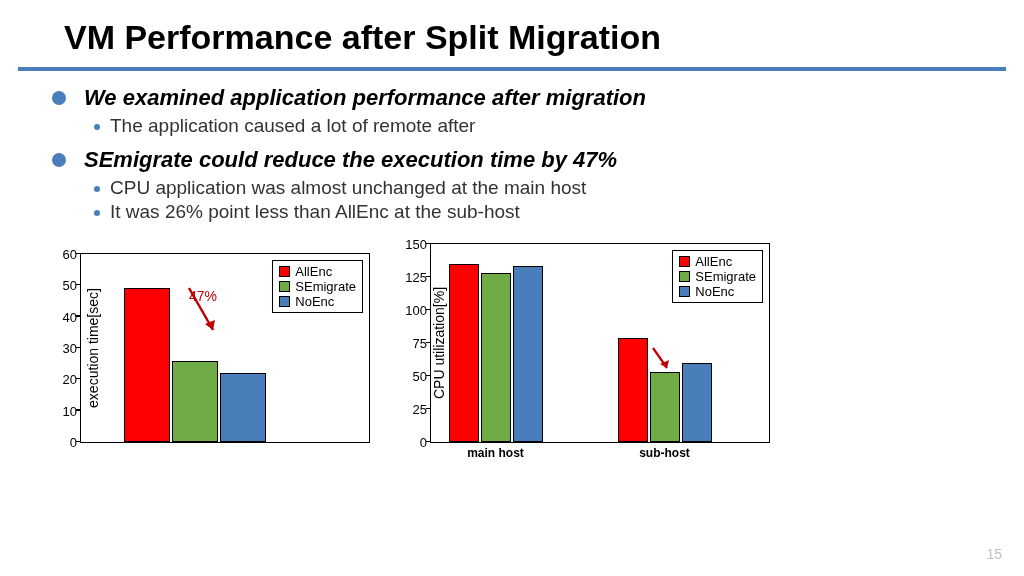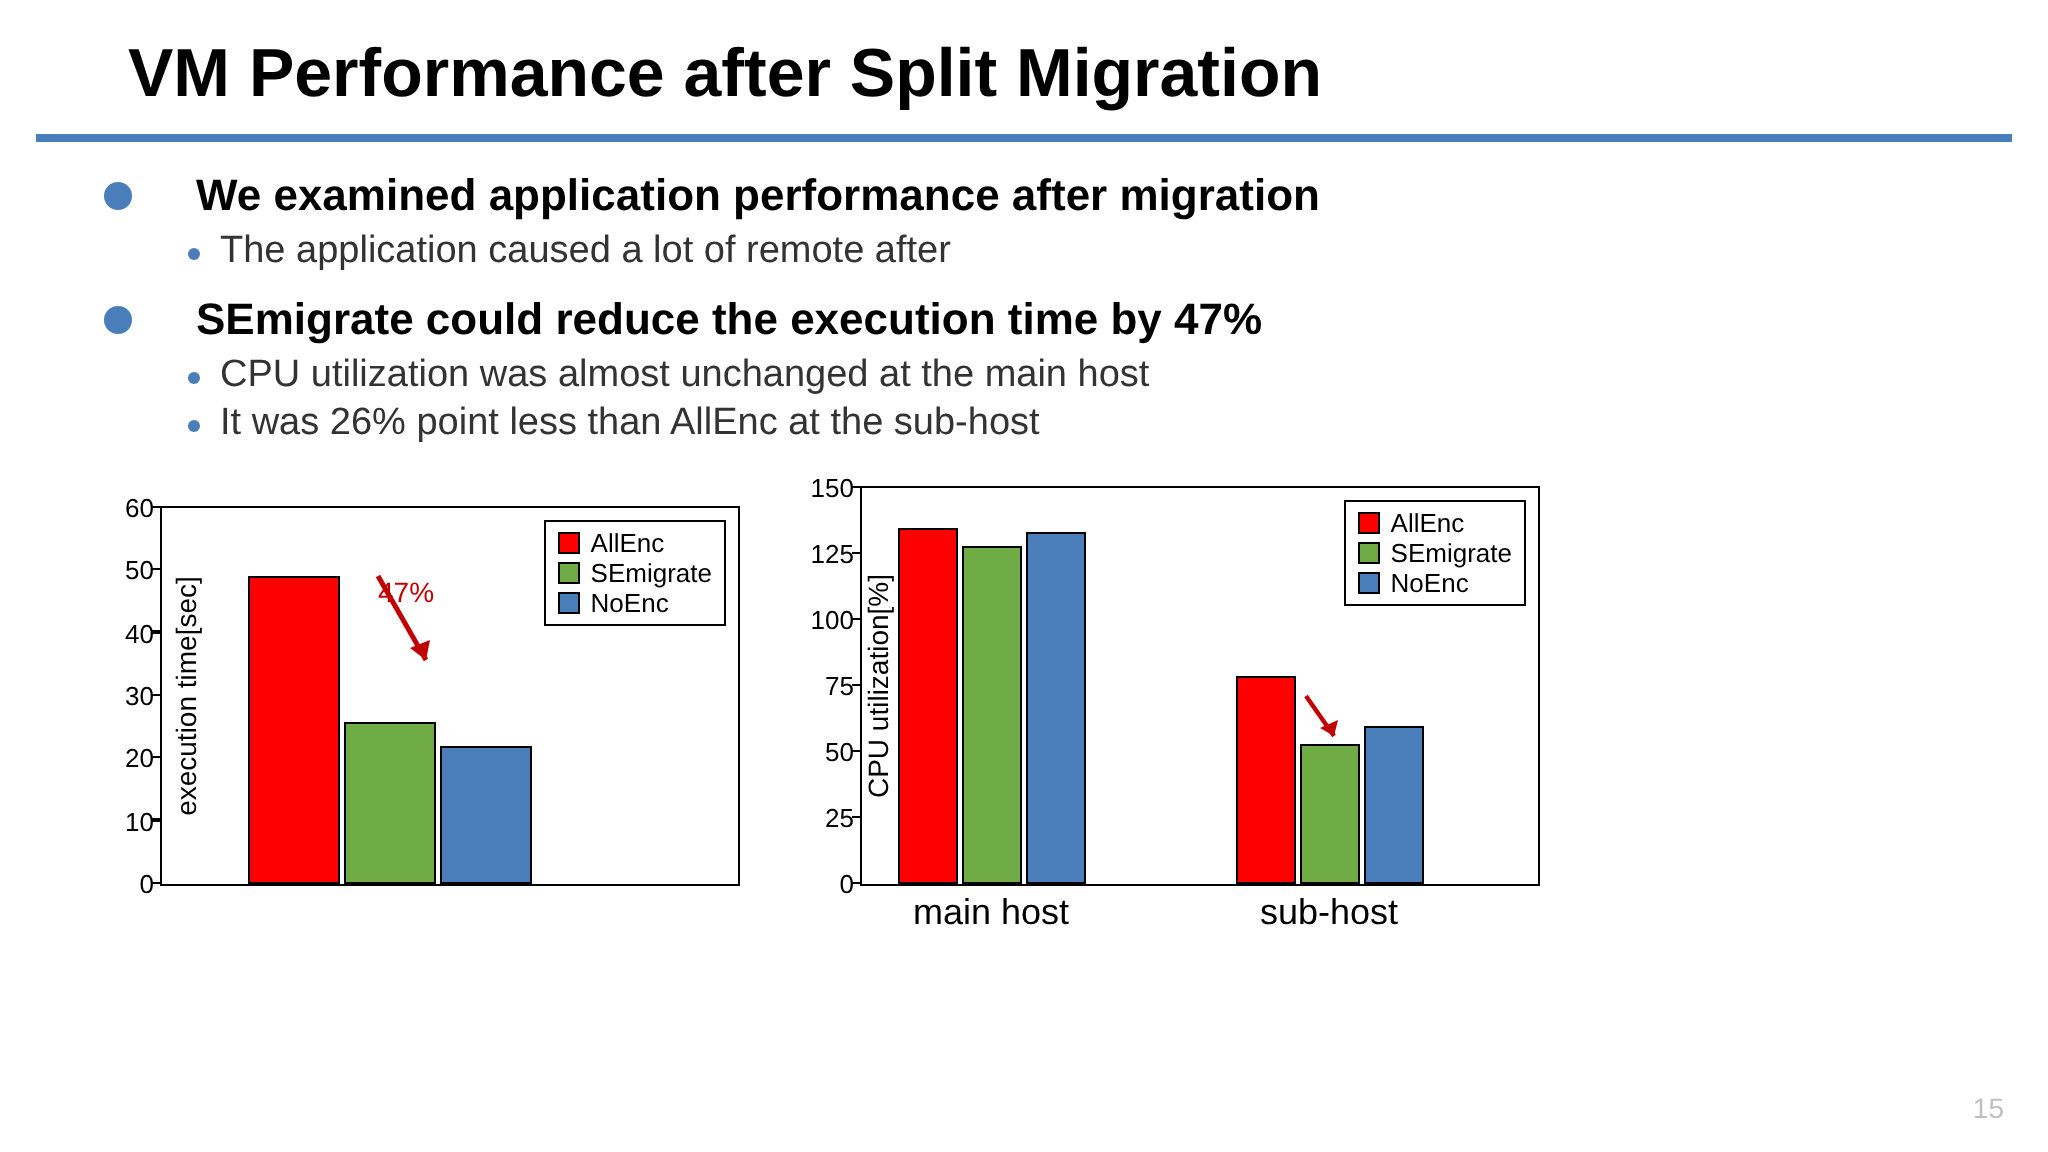--- a/index.html
+++ b/index.html
@@ -25,21 +25,22 @@
   .content {
     padding: 0 52px 0 52px;
   }
   ul.top { list-style: none; }
   ul.top > li {
     margin-bottom: 10px;
   }
   ul.top > li > .line1 {
     display: flex;
     align-items: flex-start;
-    gap: 32px;
+    gap: 18px;
+    font-style: italic;
   }
   .bullet {
     width: 14px; height: 14px;
     background: #4a7ebb;
     border-radius: 50%;
     margin-top: 6px;
     flex: none;
   }
   .btxt {
     font-size: 22px;
@@ -118,24 +119,25 @@
     font-size: 13px;
     padding: 3px 6px;
   }
   .legend .row { display: flex; align-items: center; gap: 5px; }
   .legend .sw {
     width: 11px; height: 11px; border: 1px solid #000; flex: none;
   }
   .xlabel {
     position: absolute;
     top: 100%;
-    font-size: 18px;
+    font-size: 12px;
     transform: translateX(-50%);
     padding-top: 4px;
     white-space: nowrap;
+    font-weight: bold;
   }
   .annot {
     position: absolute;
     color: #c00000;
     font-size: 14px;
     font-weight: 400;
   }
   .arrow {
     position: absolute;
     color: #c00000;
@@ -169,21 +171,21 @@
       </ul>
     </li>
     <li>
       <div class="line1">
         <span class="bullet"></span>
         <span class="btxt">SEmigrate could reduce the execution time by 47%</span>
       </div>
       <ul class="sub">
         <li>
             <span class="dot"></span>
-            <span>CPU utilization was almost unchanged at the main host</span>
+            <span>CPU application was almost unchanged at the main host</span>
           </li>
         <li>
             <span class="dot"></span>
             <span>It was 26% point less than AllEnc at the sub-host</span>
           </li>
       </ul>
     </li>
   </ul>
 </div>
 

